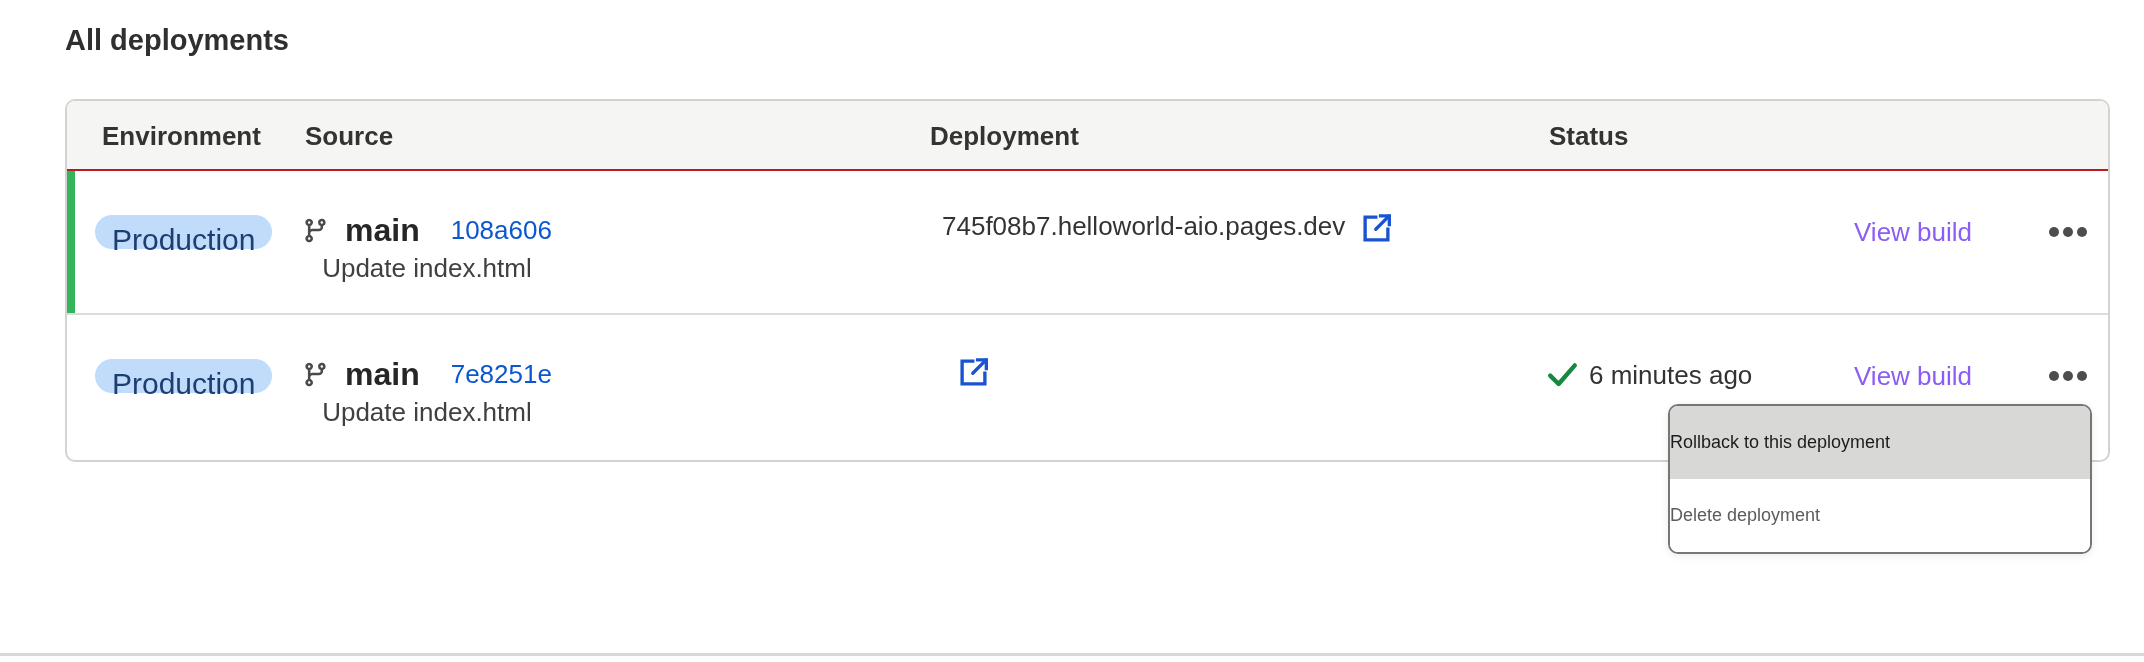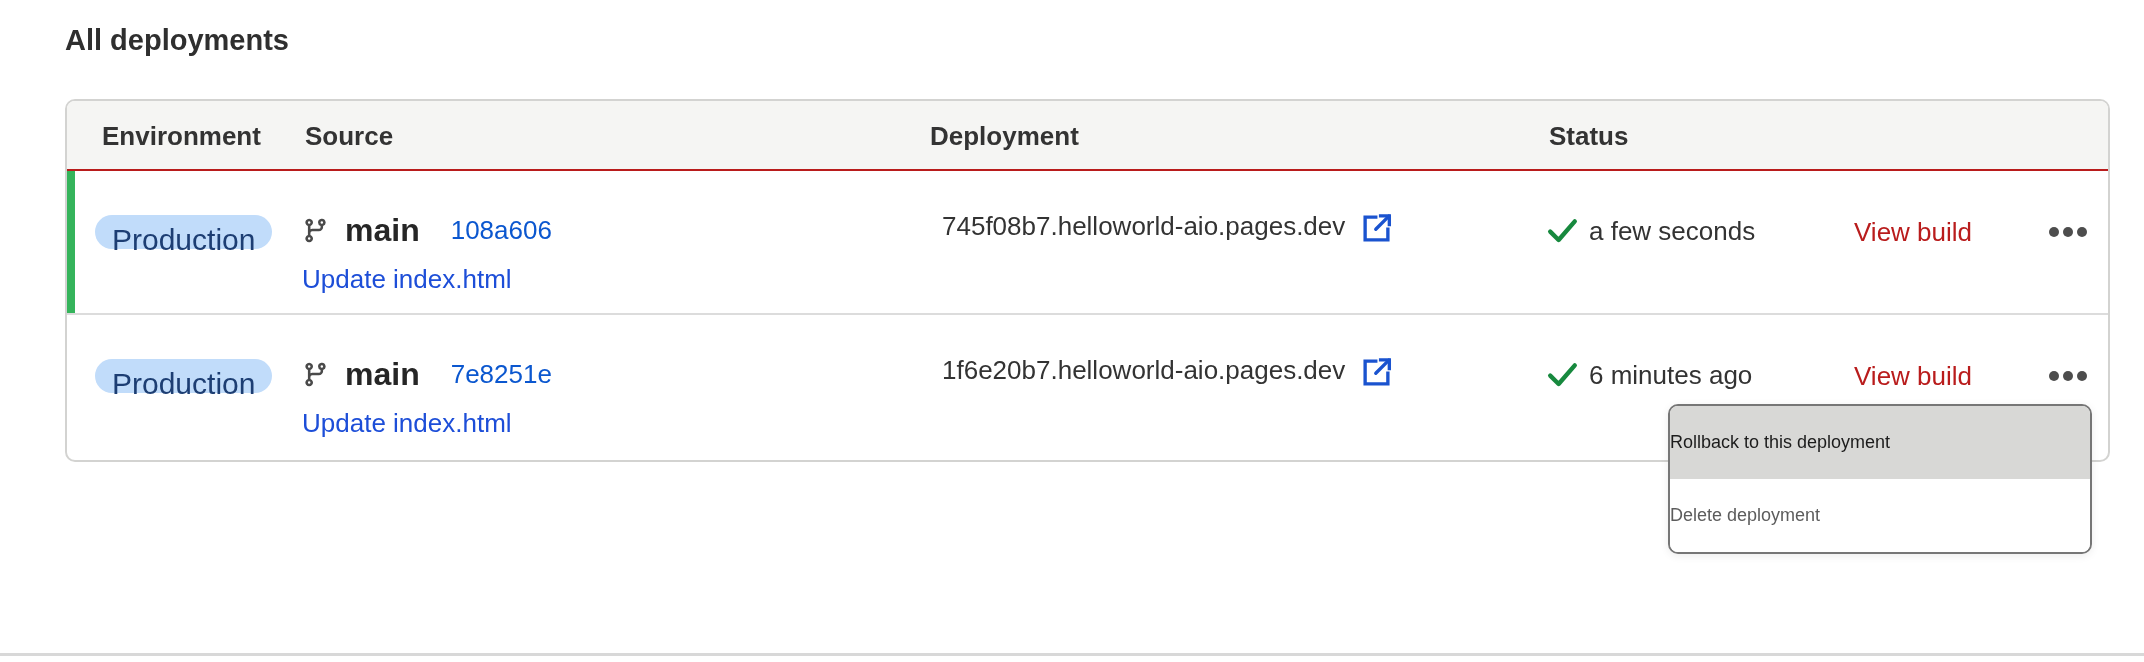--- a/index.html
+++ b/index.html
@@ -42,36 +42,36 @@
     position:absolute; left:28px; top:44px; height:34px;
     padding:8px 17px; border-radius:17px;
     background:#c1dcfa; color:#1d3e73;
     font-size:30px; line-height:34px; white-space:nowrap;
   }
   .source-cell { position:absolute; left:235px; top:42px; }
   .source-line1 { display:flex; align-items:center; height:34px; }
   .branch-icon { width:27px; height:27px; flex:0 0 auto; }
   .branch-name { margin-left:16px; font-size:32px; font-weight:700; color:#262626; }
   .commit-link { margin-left:31px; font-size:26px; color:#0b57cf; text-decoration:none; cursor:pointer; }
-  .commit-msg { margin-top:17px; font-size:26px; color:#1d4ed8; white-space:nowrap; }
+  .commit-msg { margin-top:6px; font-size:26px; color:#404040; white-space:nowrap;text-align:center; }
   .deploy-cell {
     position:absolute; left:875px; top:40px; height:40px;
     display:flex; align-items:flex-start;
   }
   .deploy-url { font-size:26px; color:#333333; white-space:nowrap; }
   .ext-icon { width:35px; height:35px; margin-left:14px; cursor:pointer; }
   .status-cell {
     position:absolute; left:1480px; top:42px; height:36px;
     display:flex; align-items:center;
   }
   .check-icon { width:31px; height:26px; }
   .status-time { margin-left:11px; font-size:26px; color:#333333; white-space:nowrap; }
   .view-build {
     position:absolute; left:1787px; top:46px;
-    font-size:26px; color:#b91c1c; text-decoration:none; cursor:pointer; white-space:nowrap;
+    font-size:26px; color:#8b5cf6; text-decoration:none; cursor:pointer; white-space:nowrap;
   }
   .dots-btn {
     position:absolute; left:1975px; top:46px; width:52px; height:30px;
     display:flex; align-items:center; justify-content:center; gap:4px;
     background:none; border:none; cursor:pointer;
   }
   .dot { width:10px; height:10px; border-radius:50%; background:#4d4d4d; }
   
   .context-menu {
     position:absolute; left:1668px; top:404px; width:424px;
@@ -120,26 +120,20 @@
         <div class="commit-msg">Update index.html</div>
       </div>
       <div class="deploy-cell">
         <span class="deploy-url">745f08b7.helloworld-aio.pages.dev</span>
         <svg class="ext-icon" viewBox="0 0 24 24" fill="none" stroke="#1a53cf" stroke-width="2.3" stroke-linecap="square">
           <path d="M19.8 12.5v7.3H4.2V4.2h7.3"></path>
           <path d="M11.5 12.5 20.5 3.5" stroke-linecap="round"></path>
           <path d="M14.8 3.3h6v6"></path>
         </svg>
       </div>
-      <div class="status-cell">
-        <svg class="check-icon" viewBox="0 0 24 20" fill="none" stroke="#17893e" stroke-width="3.4" stroke-linecap="round" stroke-linejoin="round">
-          <path d="M2.5 10.5 9 17 21.5 2.5"></path>
-        </svg>
-        <span class="status-time">a few seconds</span>
-      </div>
       <a class="view-build">View build</a>
       <button class="dots-btn">
         <span class="dot"></span>
         <span class="dot"></span>
         <span class="dot"></span>
       </button>
     </div>
 
     <div class="row r2">
       <div class="badge">Production</div>
@@ -147,21 +141,20 @@
         <div class="source-line1">
           <svg class="branch-icon" viewBox="0 0 16 16" fill="#4a4a4a">
             <path d="M9.5 3.25a2.25 2.25 0 1 1 3 2.122V6A2.5 2.5 0 0 1 10 8.5H6a1 1 0 0 0-1 1v1.128a2.251 2.251 0 1 1-1.5 0V5.372a2.25 2.25 0 1 1 1.5 0v1.836A2.493 2.493 0 0 1 6 7h4a1 1 0 0 0 1-1v-.628a2.25 2.25 0 0 1-1.5-2.122ZM4.25 2.5a.75.75 0 1 0 0 1.5.75.75 0 0 0 0-1.5Zm0 9.5a.75.75 0 1 0 0 1.5.75.75 0 0 0 0-1.5Zm7.5-9.5a.75.75 0 1 0 0 1.5.75.75 0 0 0 0-1.5Z"></path>
           </svg>
           <span class="branch-name">main</span>
           <a class="commit-link">7e8251e</a>
         </div>
         <div class="commit-msg">Update index.html</div>
       </div>
       <div class="deploy-cell">
-        <span class="deploy-url">1f6e20b7.helloworld-aio.pages.dev</span>
         <svg class="ext-icon" viewBox="0 0 24 24" fill="none" stroke="#1a53cf" stroke-width="2.3" stroke-linecap="square">
           <path d="M19.8 12.5v7.3H4.2V4.2h7.3"></path>
           <path d="M11.5 12.5 20.5 3.5" stroke-linecap="round"></path>
           <path d="M14.8 3.3h6v6"></path>
         </svg>
       </div>
       <div class="status-cell">
         <svg class="check-icon" viewBox="0 0 24 20" fill="none" stroke="#17893e" stroke-width="3.4" stroke-linecap="round" stroke-linejoin="round">
           <path d="M2.5 10.5 9 17 21.5 2.5"></path>
         </svg>

